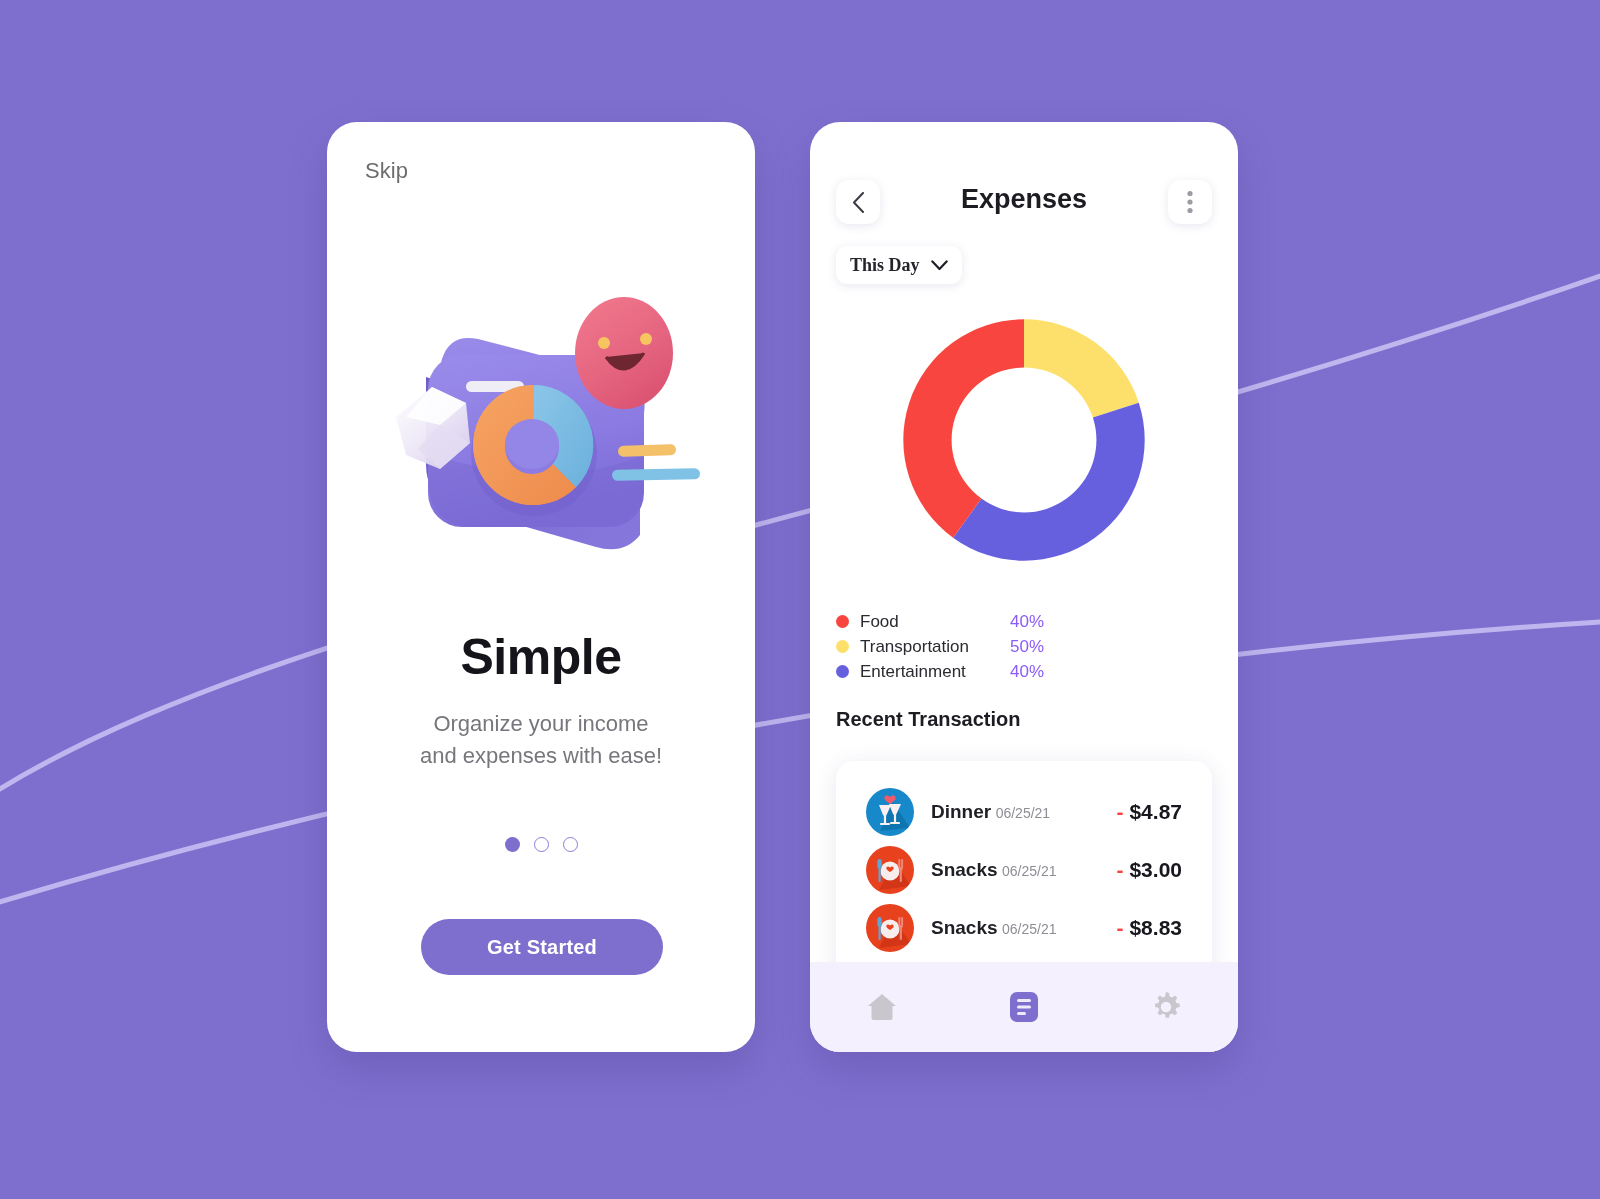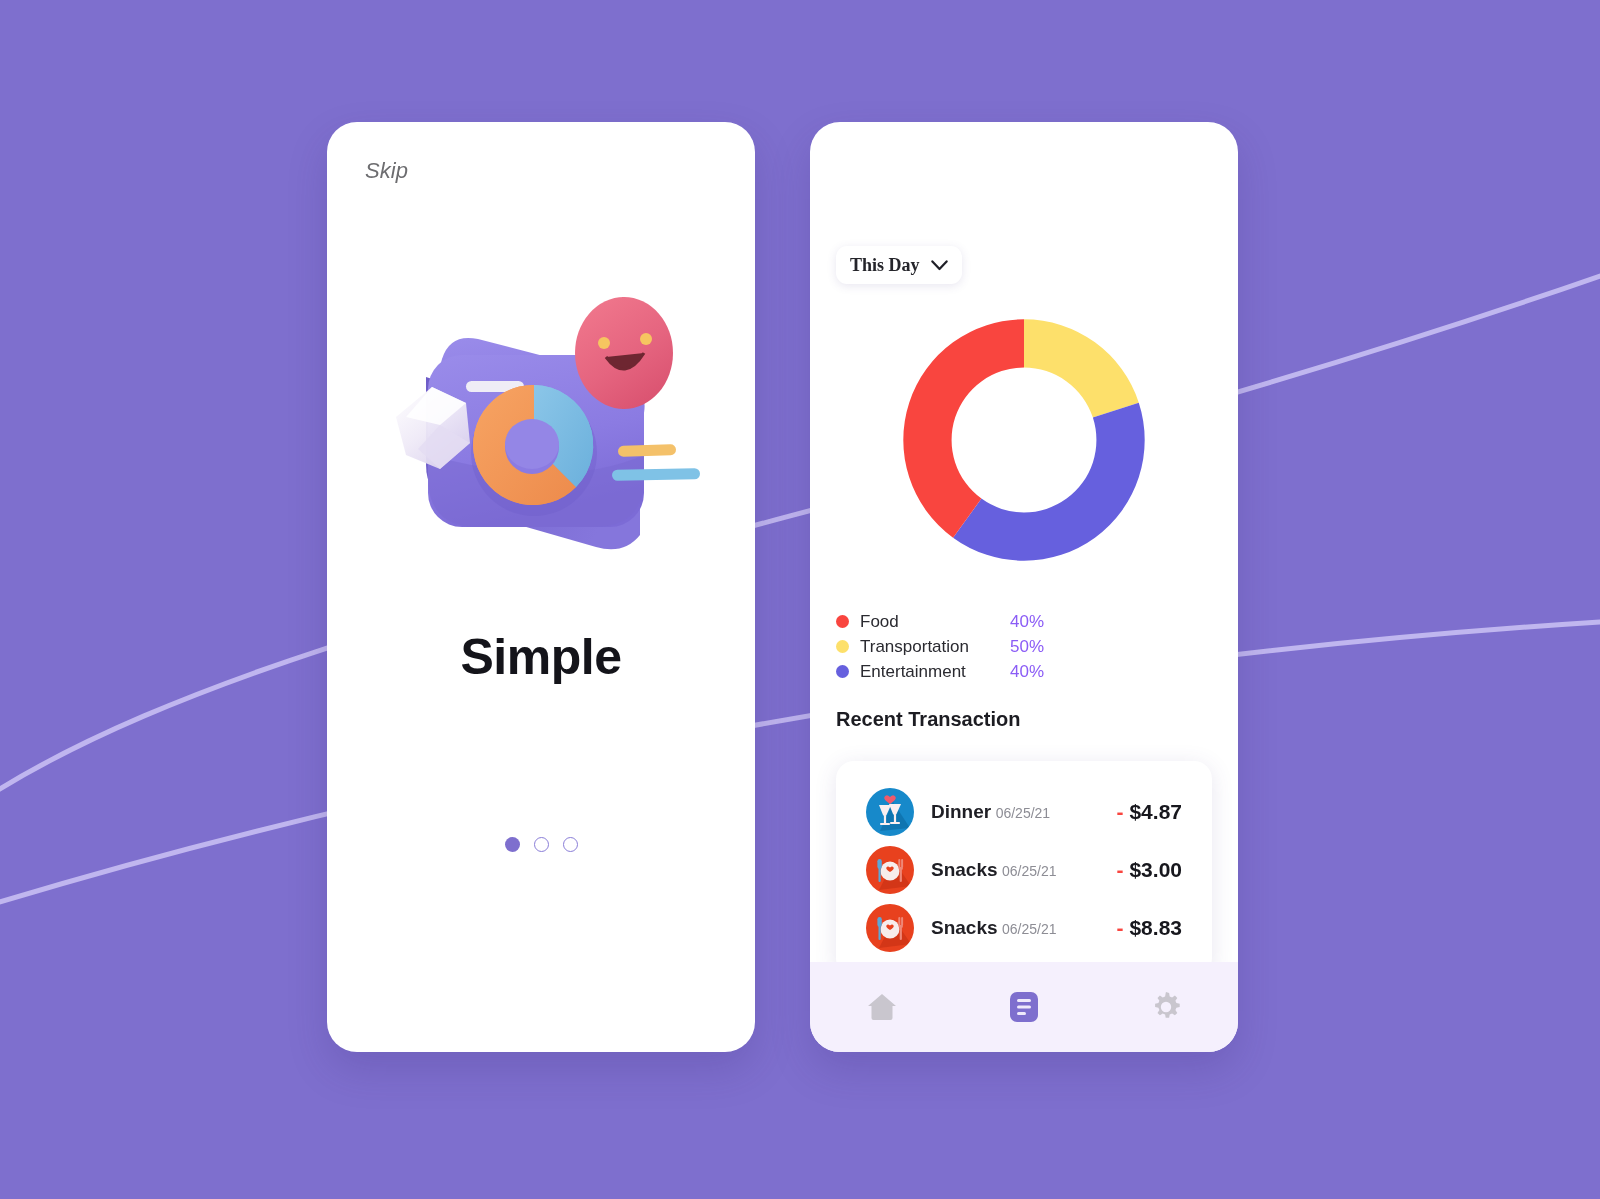--- a/index.html
+++ b/index.html
@@ -23,21 +23,20 @@
   }
   #phone-onboarding { left:327px; top:122px; width:428px; height:930px; }
   #phone-expenses   { left:810px; top:122px; width:428px; height:930px; }
 
   
   .skip-btn {
     position:absolute; left:38px; top:36px;
     font-size:22px; color:#6d6d70; letter-spacing:.1px;
     background:none; border:none; cursor:pointer;
     font-family:"Liberation Sans", sans-serif;
-    font-style:italic;
   }
 
   .illustration { position:absolute; left:55px; top:155px; width:320px; height:290px; }
 
   .headline {
     position:absolute; left:0; right:0; top:506px;
     text-align:center; font-size:50px; font-weight:bold;
     color:#14141a; letter-spacing:-.5px;
   }
   .subline {
@@ -198,31 +197,51 @@
       <path d="M44 2 L62 6 A46 56 0 0 1 62 110 L44 114 Z" fill="url(#coinSide)"></path>
       <ellipse cx="46" cy="58" rx="49" ry="56" fill="url(#coinFace)"></ellipse>
       <circle cx="26" cy="48" r="6" fill="#F6C560"></circle>
       <circle cx="68" cy="44" r="6" fill="#F6C560"></circle>
       <path d="M28 62 Q47 88 66 58 Z" fill="#6E2631"></path>
       <path d="M28 62 Q47 88 66 58" fill="none" stroke="#6E2631" stroke-width="3"></path>
     </g>
   </svg>
 
   <div class="headline">Simple</div>
+  <div class="subline">
+    <div>Organize your income</div>
+    <div>and expenses with ease!</div>
+  </div>
 
   <div class="dots">
     <span class="dot active"></span>
     <span class="dot idle"></span>
     <span class="dot idle"></span>
   </div>
 
+  <button class="cta">Get Started</button>
 </div>
 
 <div class="phone" id="phone-expenses">
 
+  <div class="topbar">
+    <button class="icon-box" id="back-button">
+      <svg width="13" height="21" viewBox="0 0 13 21">
+        <path d="M11 1 L2 10.5 L11 20" fill="none" stroke="#3a3a42" stroke-width="2" stroke-linecap="round" stroke-linejoin="round"></path>
+      </svg>
+    </button>
+    <div class="screen-title">Expenses</div>
+    <button class="icon-box" id="more-button">
+      <svg width="6" height="24" viewBox="0 0 6 24">
+        <circle cx="3" cy="3.5" r="2.6" fill="#9b9ba3"></circle>
+        <circle cx="3" cy="12" r="2.6" fill="#9b9ba3"></circle>
+        <circle cx="3" cy="20.5" r="2.6" fill="#9b9ba3"></circle>
+      </svg>
+    </button>
+  </div>
 
   <button class="period-select">
     <span class="label">This Day</span>
     <svg width="17" height="11" viewBox="0 0 17 11">
       <path d="M1.4 1.4 L8.5 9 L15.6 1.4" fill="none" stroke="#1f1f27" stroke-width="2.2" stroke-linecap="round" stroke-linejoin="round"></path>
     </svg>
   </button>
 
   <svg id="donut-chart" viewBox="0 0 200 200">
     <g id="donut-group" transform="translate(100,100)">

